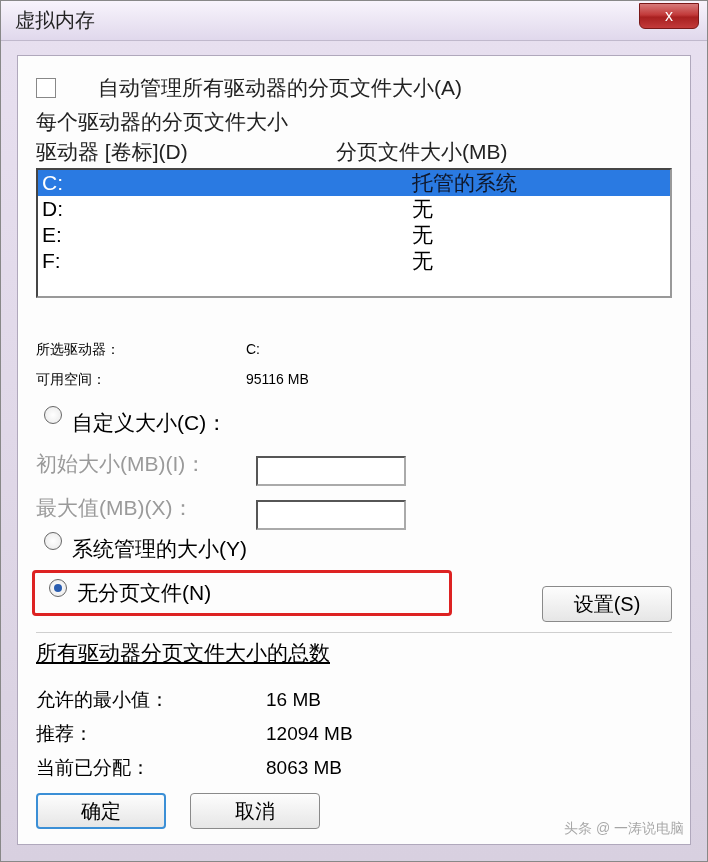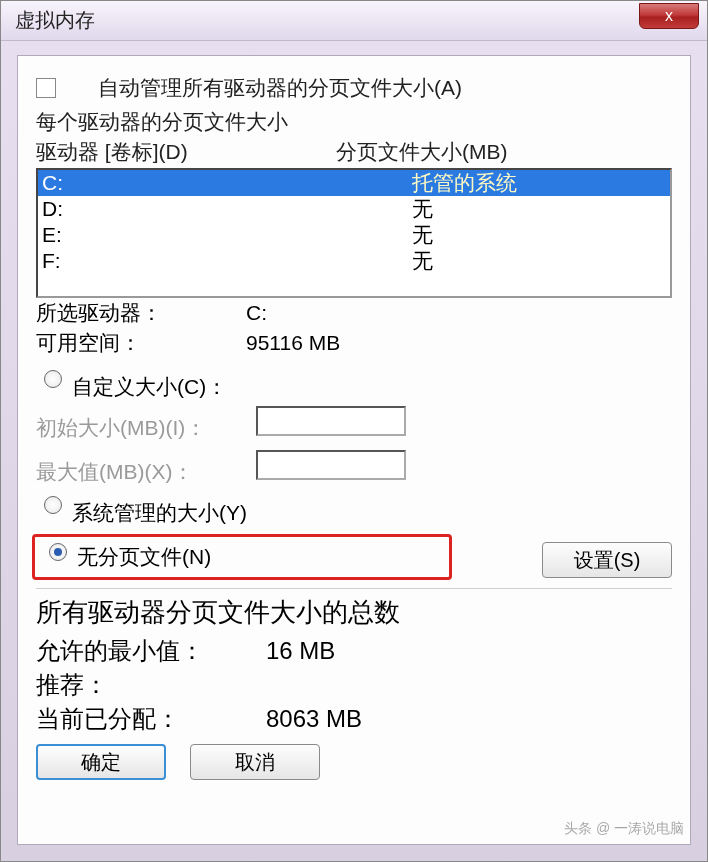--- a/index.html
+++ b/index.html
@@ -81,23 +81,24 @@
   }
   .list-row {
     display: flex;
     padding: 0 4px;
     line-height: 26px;
     height: 26px;
   }
   .list-row .d1 { width: 370px; }
   .list-row .d2 { flex: 1; }
   .list-row.sel { background: #2a7ae2; color: #fff; }
-  .list-row.sel .d2 { color: #fef9c3; }
+  .list-row.sel .d2 { color: #0f172a; }
   .info-grid {
-    font-size: 21px;
+    margin-top: 36px;
+    font-size: 14px;
   }
   .info-row { display: flex; line-height: 30px; }
   .info-row .k { width: 210px; }
   .info-row .v { }
   .radio-group { margin-top: 10px; }
   .radio-row {
     display: flex; align-items: flex-start;
     font-size: 21px; line-height: 34px;
     padding: 2px 0;
   }
@@ -105,46 +106,46 @@
     width: 18px; height: 18px; border-radius: 50%;
     border: 1px solid #666; background: radial-gradient(#fff,#e8e8e8);
     margin-right: 10px; display: inline-flex; align-items:center; justify-content:center;
     margin-left: 8px;
   }
   .radio.checked::after {
     content: ""; width: 8px; height: 8px; background: #2a5db0; border-radius: 50%;
   }
   .disabled-text { color: #9a9a9a; }
   .size-inputs { margin-left: 0; }
-  .size-row { display:flex; align-items:flex-start; font-size:21px; line-height:44px; }
+  .size-row { display:flex; align-items:flex-end; font-size:21px; line-height:44px; }
   .size-row .slabel { width: 220px; }
   .txtbox {
     width: 150px; height: 30px; border: 2px inset #aaa; background: #fff;
   }
   .highlight-box {
     border: 3px solid #d22; border-radius: 4px;
-    padding: 4px 6px; margin: 2px 0 6px -4px;
+    padding: 4px 6px; margin: 2px 0 14px -4px;
     display: inline-flex; align-items: center;
     width: 420px;
   }
   .set-btn-wrap {
     display: flex; justify-content: flex-end; margin-top: -44px; margin-bottom: 10px;
   }
   .btn {
     min-width: 130px; height: 36px;
     background: linear-gradient(#fdfdfd,#e6e6e6);
     border: 1px solid #8a8a8a; border-radius: 4px;
     font-size: 20px; display:flex; align-items:center; justify-content:center;
     cursor: pointer;
     padding: 0 16px;
   }
   .btn.primary { border: 2px solid #3b8fd6; }
   .divider { border-top: 1px solid #cfcfcf; margin: 10px 0 6px 0; }
-  .totals-title { font-size: 26px; margin-top: 6px; }
-  .totals { margin-top: 4px; font-size: 24px; }
+  .totals-title { font-size: 21px; margin-top: 6px; text-decoration: underline; }
+  .totals { margin-top: 16px; font-size: 19px; }
   .totals .trow { display:flex; line-height: 34px; }
   .totals .tk { width: 230px; }
   .footer-btns {
     display:flex; gap: 24px;
     margin-top: 8px;
   }
   .watermark {
     position: absolute; right: 6px; bottom: 6px;
     font-size: 14px; color: rgba(0,0,0,0.35);
   }
@@ -240,20 +241,21 @@
     <div class="divider"></div>
 
     <div class="totals-title">所有驱动器分页文件大小的总数</div>
     <div class="totals">
       <div class="trow">
         <div class="tk">允许的最小值：</div>
         <div>16 MB</div>
       </div>
       <div class="trow">
         <div class="tk">推荐：</div>
+        <div>12094 MB</div>
       </div>
       <div class="trow">
         <div class="tk">当前已分配：</div>
         <div>8063 MB</div>
       </div>
     </div>
 
     <div class="footer-btns">
       <div class="btn primary">
         <span>确定</span>

